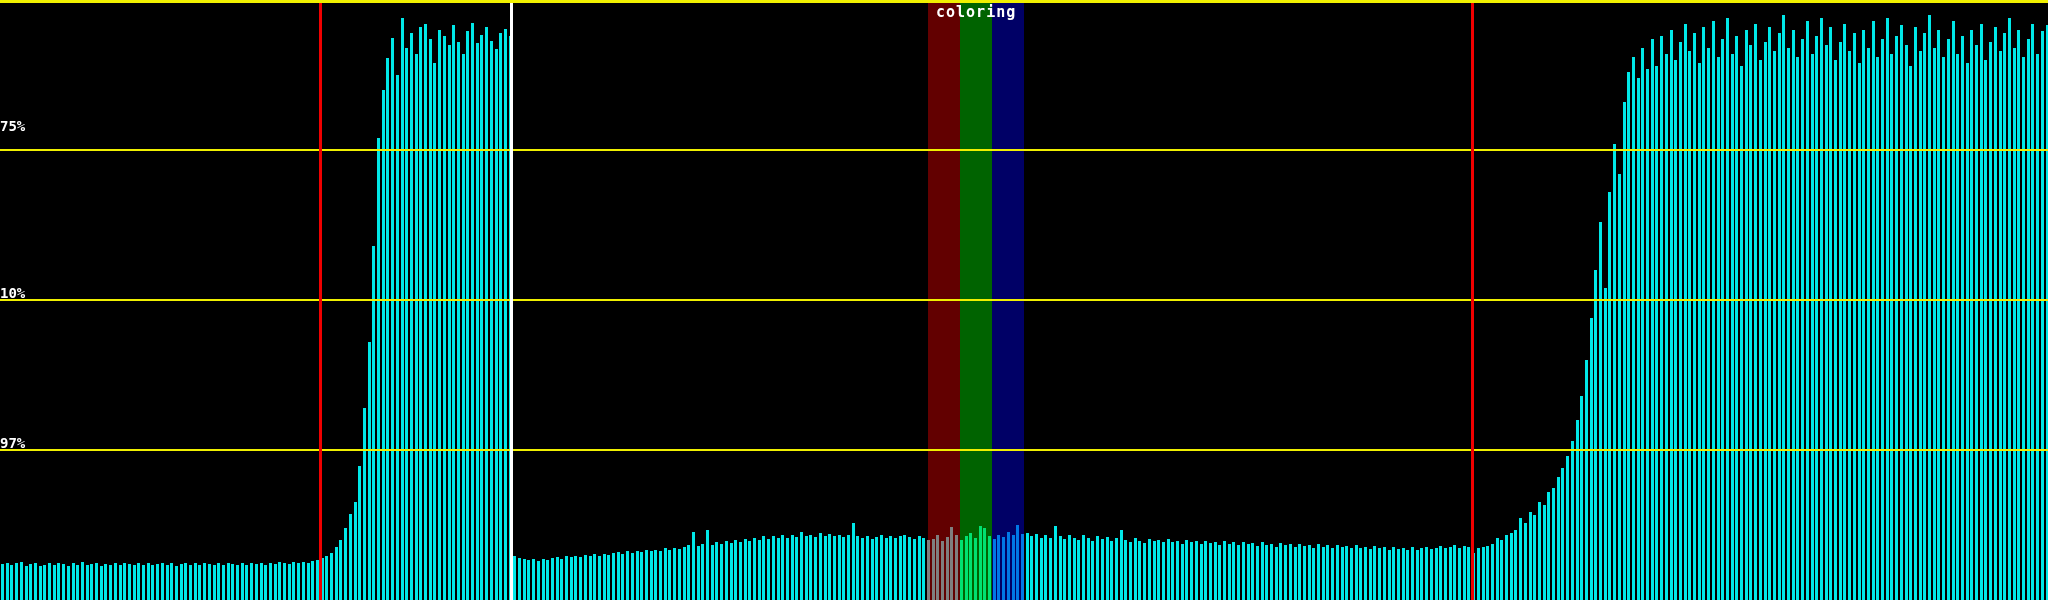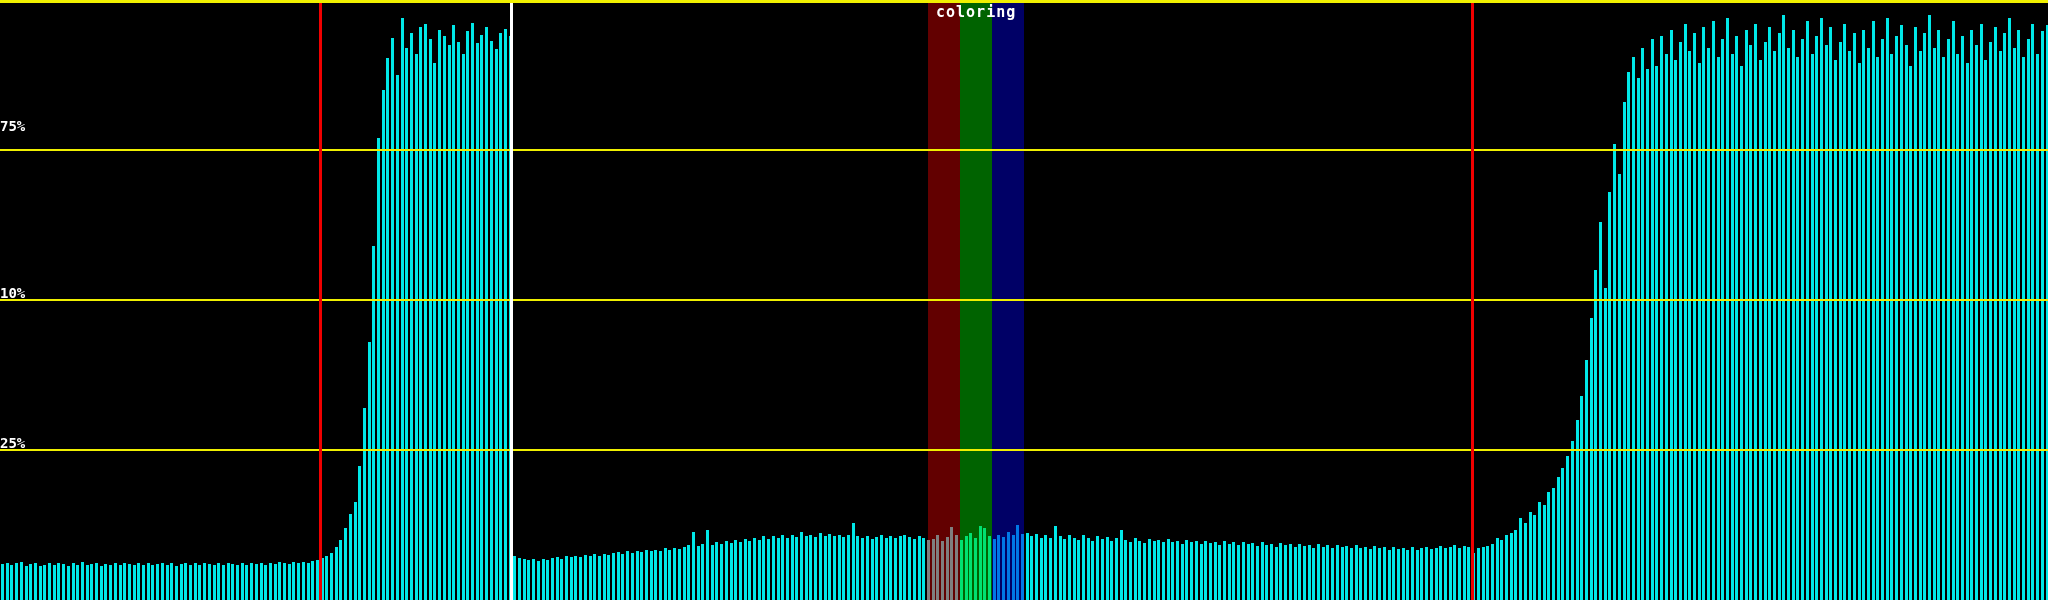--- a/index.html
+++ b/index.html
@@ -472,15 +472,15 @@
       <div class="gridline" style="top: 299px; height: 2px; background: rgb(240, 240, 0);"></div>
       <div class="gridline" style="top: 449px; height: 2px; background: rgb(240, 240, 0);"></div>
     </div>
   <div class="layer z4">
       <div class="vline" style="left: 318.5px; width: 3px; background: rgb(240, 0, 0);"></div>
       <div class="vline" style="left: 510px; width: 2.5px; background: rgb(255, 255, 255);"></div>
       <div class="vline" style="left: 1470.5px; width: 3px; background: rgb(240, 0, 0);"></div>
     </div>
   <span class="ylabel ylabel75">75%</span>
   <span class="ylabel ylabel50">10%</span>
-  <span class="ylabel ylabel25">25%</span>
+  <span class="ylabel ylabel25">97%</span>
   <span class="region-label">coloring</span>
 </div>
 
 </body></html>

